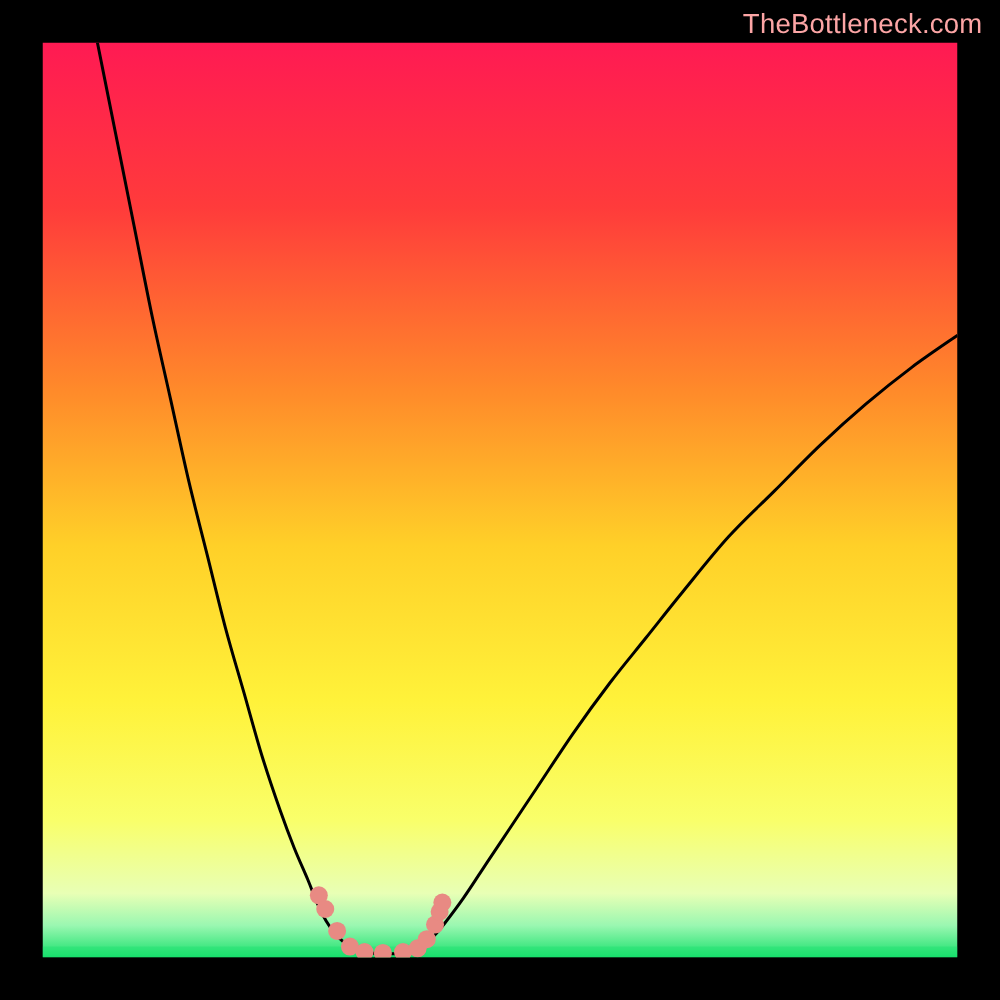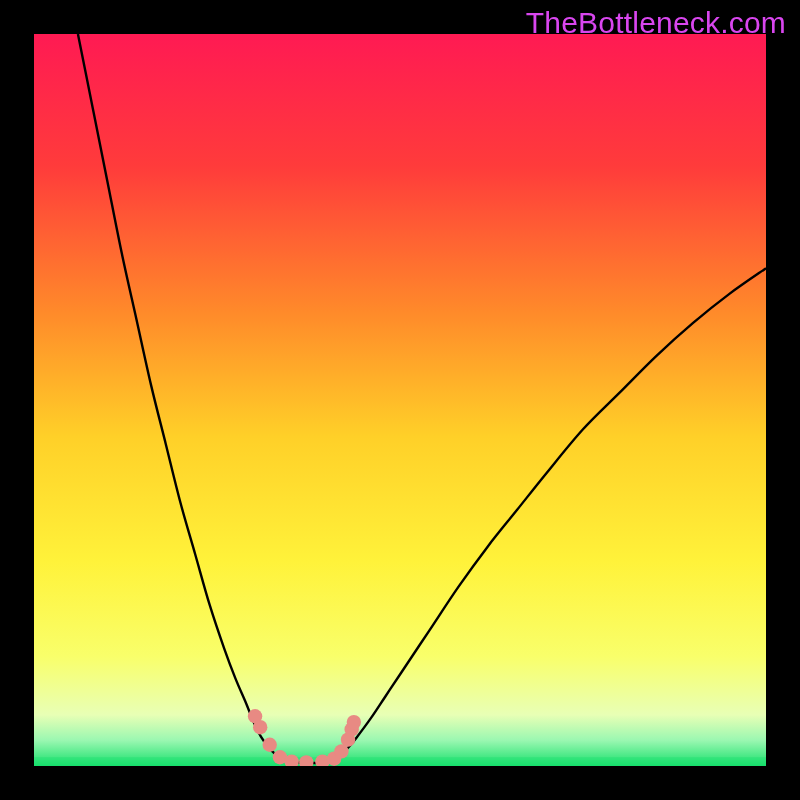--- a/index.html
+++ b/index.html
@@ -14,22 +14,22 @@
   .outer {
     position: relative;
     width: 800px;
     height: 800px;
     background: #000;
   }
   .watermark {
     position: absolute;
     top: 6px;
     right: 14px;
-    color: #d946ef;
-    font-size: 30px;
+    color: #fca5a5;
+    font-size: 22px;
     font-weight: 500;
     letter-spacing: 0.2px;
     user-select: none;
   }
   .plot-wrap {
     position: absolute;
     left: 34px;
     top: 34px;
     width: 732px;
     height: 732px;

